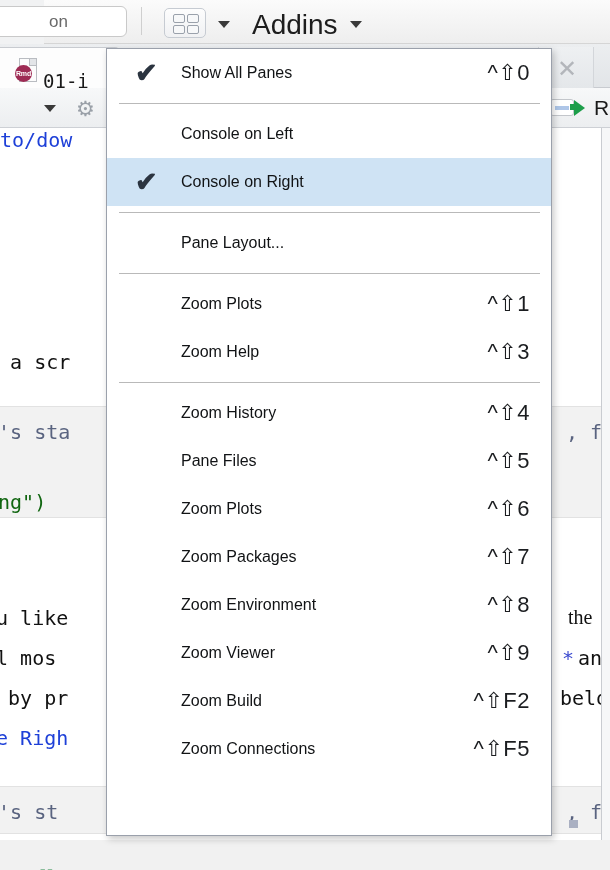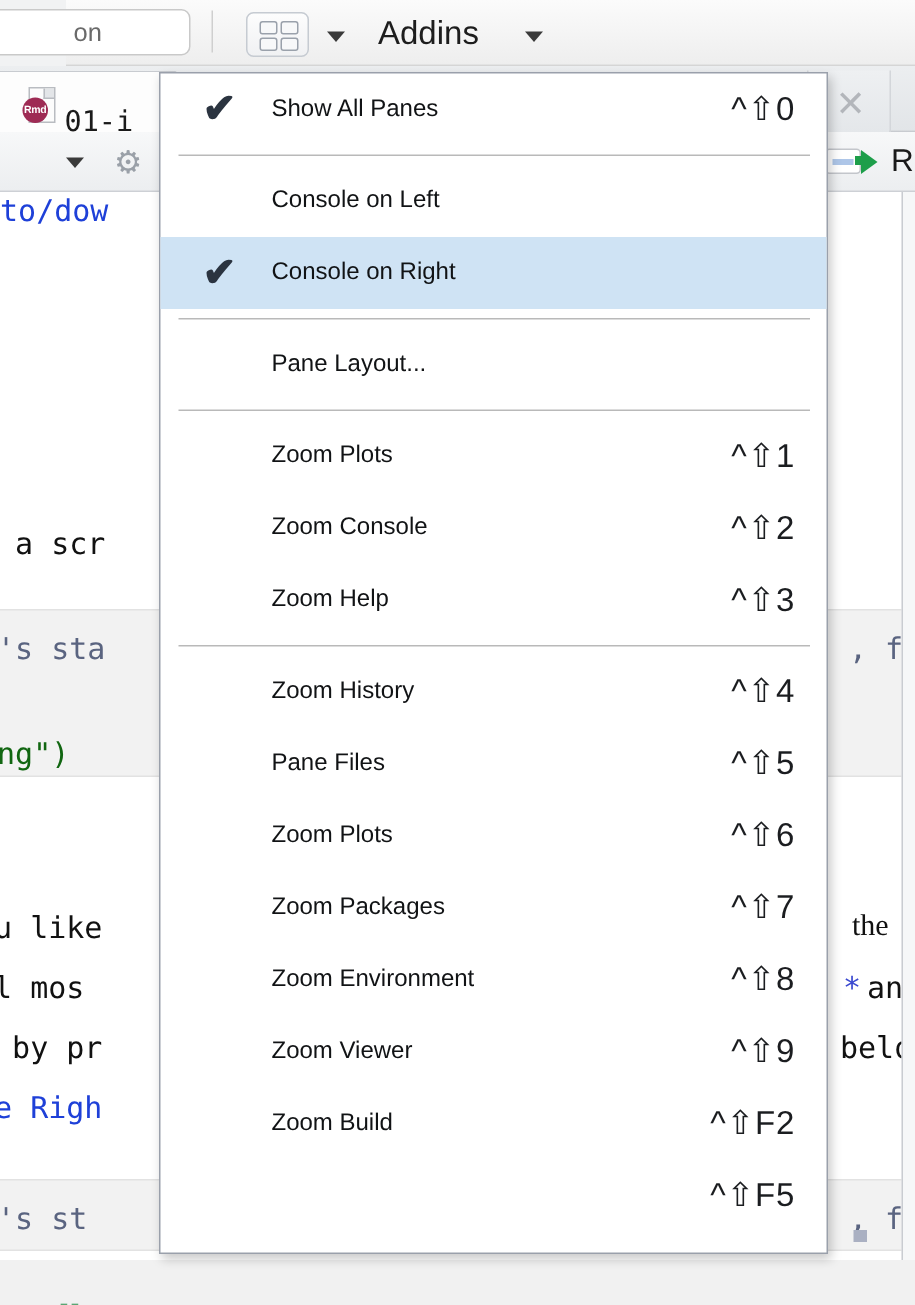--- a/index.html
+++ b/index.html
@@ -46,21 +46,21 @@
   }
   .pane-grid i { background: #f7f8f9; border: 1.6px solid #9aa1ab; border-radius: 2px; }
   .caret {
     width: 0; height: 0;
     border-left: 6px solid transparent; border-right: 6px solid transparent;
     border-top: 7px solid #3a3a3a;
   }
   .caret-1 { position: absolute; left: 174px; top: 21px; }
   .addins-label {
     position: absolute; left: 208px; top: 9px;
-    font-size: 22px; color: #1d1d1d;
+    font-size: 28px; color: #1d1d1d;
   }
   .caret-2 { position: absolute; left: 306px; top: 21px; }
 
   
   .tabrow {
     position: absolute; left: 0; top: 44px; width: 610px; height: 44px;
     background: linear-gradient(#eceef0, #e2e5e8);
     border-bottom: 1px solid #c8cbd0;
   }
   .tab-active {
@@ -309,24 +309,20 @@
       <div class="menu-sep"></div>
       <div class="menu-item">
         <span class="mi-label">Pane Layout...</span>
       </div>
       <div class="menu-sep"></div>
       <div class="menu-item">
         <span class="mi-label">Zoom Plots</span>
         <span class="mi-short">^⇧1</span>
       </div>
       <div class="menu-item">
-        <span class="mi-label">Zoom Console</span>
-        <span class="mi-short">^⇧2</span>
-      </div>
-      <div class="menu-item">
         <span class="mi-label">Zoom Help</span>
         <span class="mi-short">^⇧3</span>
       </div>
       <div class="menu-sep"></div>
       <div class="menu-item">
         <span class="mi-label">Zoom History</span>
         <span class="mi-short">^⇧4</span>
       </div>
       <div class="menu-item">
         <span class="mi-label">Pane Files</span>
@@ -346,17 +342,18 @@
       </div>
       <div class="menu-item">
         <span class="mi-label">Zoom Viewer</span>
         <span class="mi-short">^⇧9</span>
       </div>
       <div class="menu-item">
         <span class="mi-label">Zoom Build</span>
         <span class="mi-short">^⇧F2</span>
       </div>
       <div class="menu-item">
+        <span class="mi-label">Zoom Connections</span>
         <span class="mi-short">^⇧F5</span>
       </div>
     </div>
 
 </div>
 
 </body></html>

